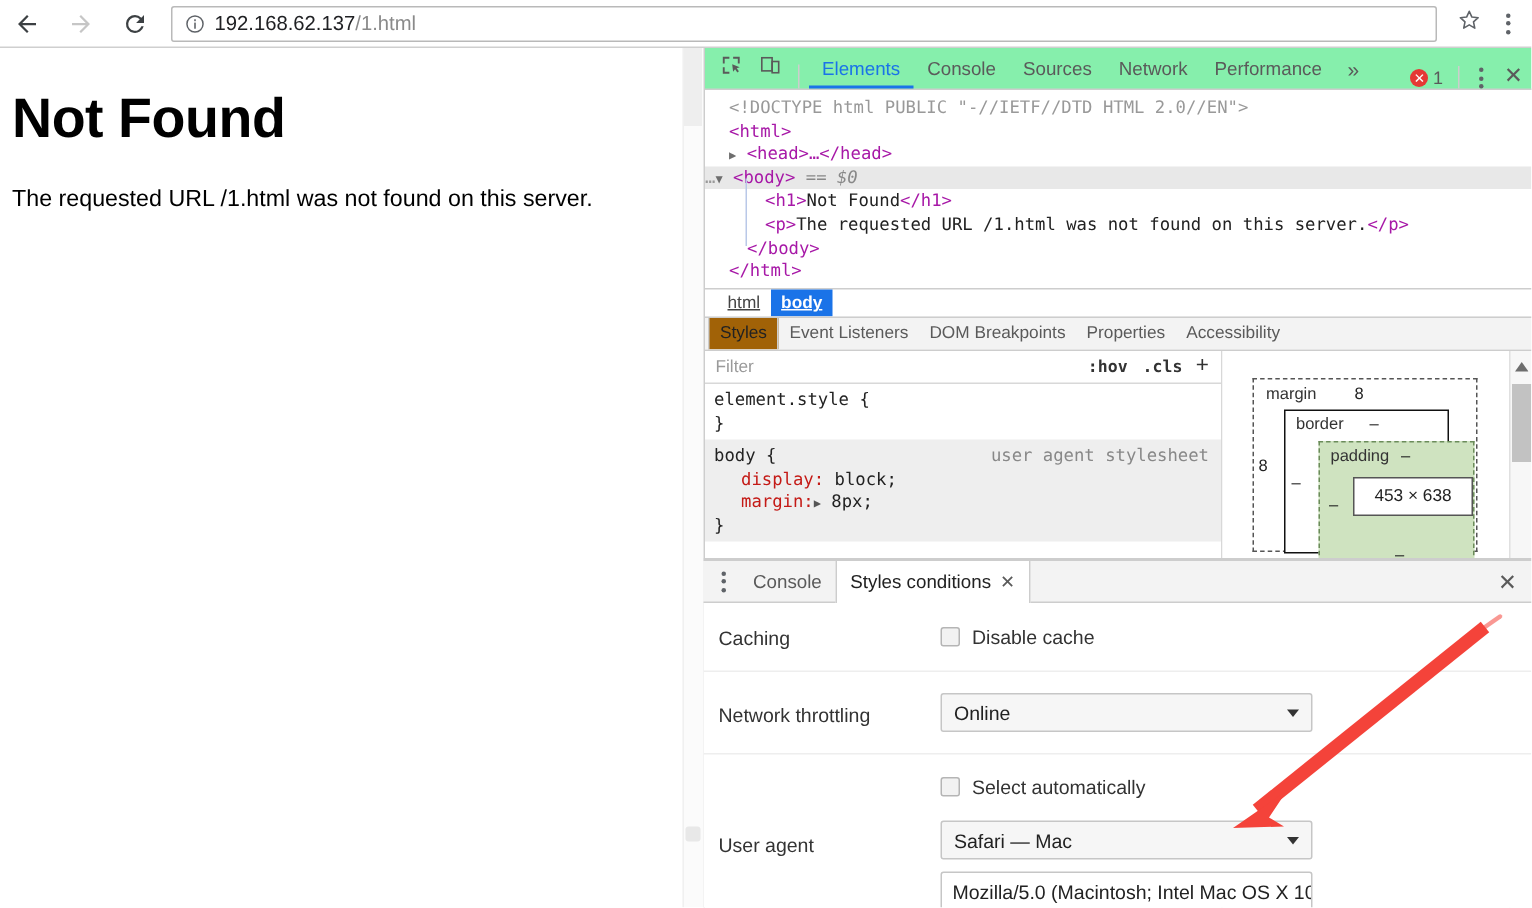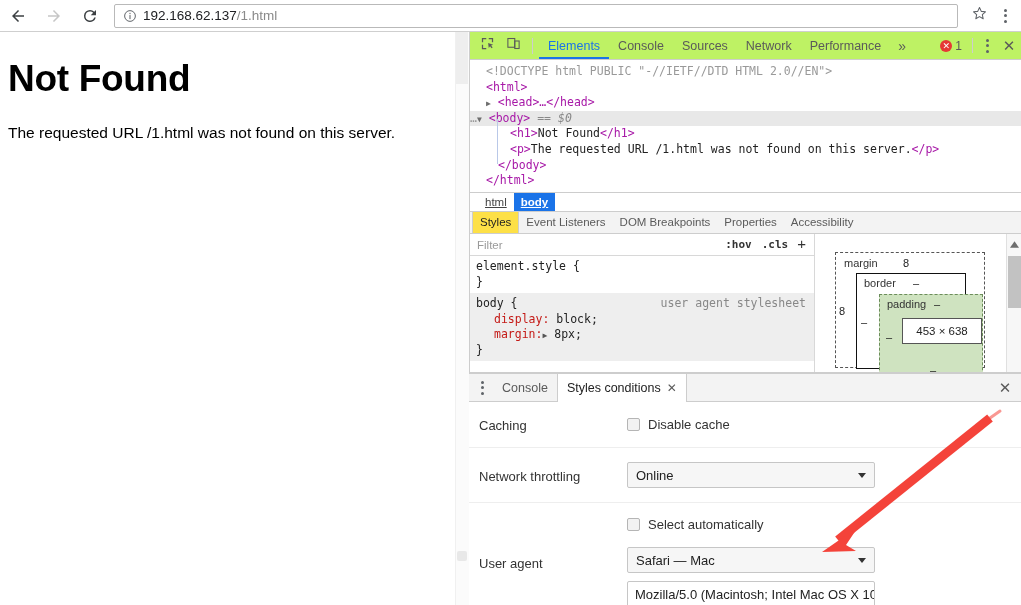--- a/index.html
+++ b/index.html
@@ -72,22 +72,22 @@
   
   #devtools{
     position:absolute; left:469px; top:32px; width:552px; height:573px;
     background:#ffffff; border-left:1px solid #cdcdcd;
     display:flex; flex-direction:column;
     font-family:"Liberation Sans", sans-serif;
   }
 
   
   #dt-toolbar{
-    height:28px; min-height:28px; display:flex; align-items:center;
-    border-bottom:1px solid #cdcdcd; background:#bef264; padding-left:4px;
+    height:28px; min-height:28px; display:flex; align-items:flex-end;
+    border-bottom:1px solid #cdcdcd; background:#86efac; padding-left:4px;
   }
   .dt-ticon{ width:26px; height:26px; display:flex; align-items:center; justify-content:center; }
   .tb-sep{ width:1px; height:16px; background:#cdcdcd; margin:0 6px; }
   .dt-tab{
     font-size:12.5px; color:#5a5a5a; padding:0 9px; height:27px;
     display:flex; align-items:center; white-space:nowrap;
   }
   .dt-tab.active{ color:#1a73e8; box-shadow: inset 0 -2px 0 #1a73e8; }
   #dt-more{ font-size:14px; color:#5a5a5a; padding:0 8px; display:flex;align-items:center;height:27px;}
   #dt-spacer{ flex:1; }
@@ -131,21 +131,21 @@
   }
   .crumb{ padding:0 7px; height:18px; line-height:19px;text-decoration:underline; }
   .crumb.active{ background:#1a73e8; color:#fff; font-weight:bold; }
 
   
   #dt-styletabs{
     height:22px; min-height:22px; display:flex; align-items:center;
     border-top:1px solid #cdcdcd; background:#f3f3f3; padding-left:2px;
   }
   .stab{ font-size:11.5px; color:#5a5a5a; padding:0 7px; height:21px; line-height:21px; white-space:nowrap;}
-  .stab.active{ background:#fde047; color:#222; border-left:1px solid #cdcdcd; border-right:1px solid #cdcdcd;}
+  .stab.active{ background:#a16207; color:#222; border-left:1px solid #cdcdcd; border-right:1px solid #cdcdcd;}
 
   
   #dt-stylesbody{
     flex:1; display:flex; border-top:1px solid #cdcdcd; overflow:hidden; background:#fff;
   }
   #styles-left{ width:345px; min-width:345px; border-right:1px solid #d8d8d8; display:flex; flex-direction:column;}
   #filterbar{
     height:22px; min-height:22px; display:flex; align-items:center;
     border-bottom:1px solid #d8d8d8; padding:0 4px; font-size:11.5px; color:#777;
   }

